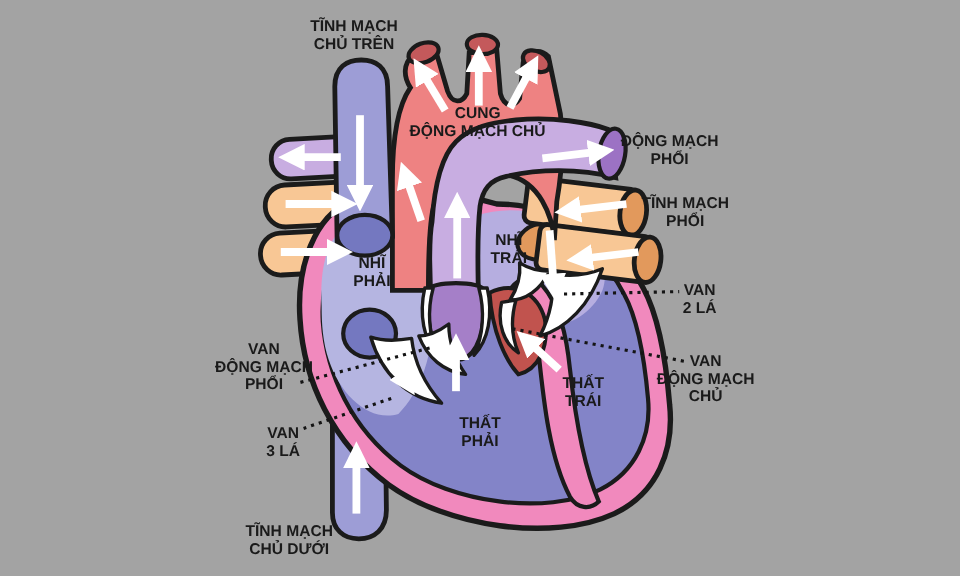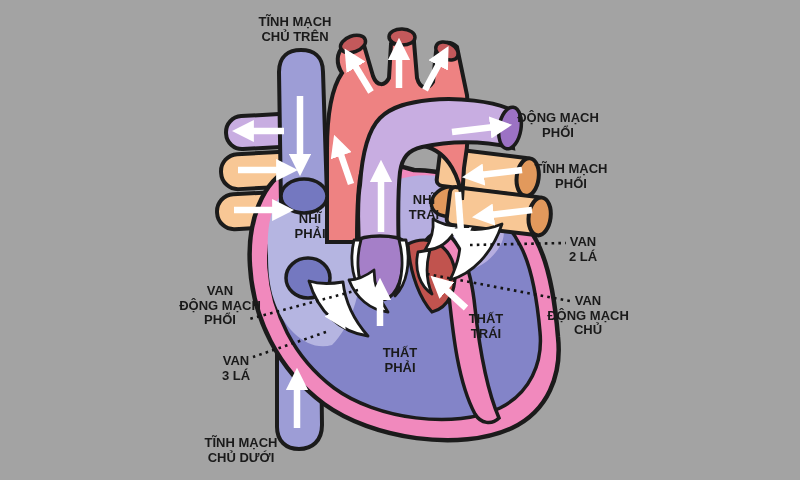--- a/index.html
+++ b/index.html
@@ -144,20 +144,22 @@
     <g stroke="#141414" stroke-width="2.6" stroke-dasharray="2.6 4.2" fill="none">
       <line x1="470" y1="245" x2="566" y2="243"></line>
       <line x1="427" y1="274" x2="570" y2="301"></line>
       <line x1="358" y1="290" x2="249" y2="319"></line>
       <line x1="326" y1="332" x2="253" y2="357"></line>
     </g>
   </svg>
 
   <div class="lbl" style="left:251px; top:15px;  width:88px;">TĨNH MẠCH
 CHỦ TRÊN</div>
+  <div class="lbl" style="left:337px; top:87px;  width:122px;">CUNG
+ĐỘNG MẠCH CHỦ</div>
   <div class="lbl" style="left:512px; top:111px; width:92px;">ĐỘNG MẠCH
 PHỔI</div>
   <div class="lbl" style="left:526px; top:162px; width:90px;">TĨNH MẠCH
 PHỔI</div>
   <div class="lbl" style="left:557px; top:235px; width:52px;">VAN
 2 LÁ</div>
   <div class="lbl" style="left:540px; top:294px; width:96px;">VAN
 ĐỘNG MẠCH
 CHỦ</div>
   <div class="lbl" style="left:281px; top:212px; width:58px;">NHĨ

